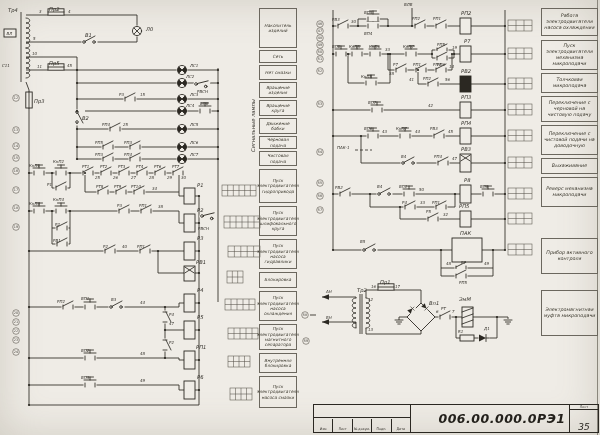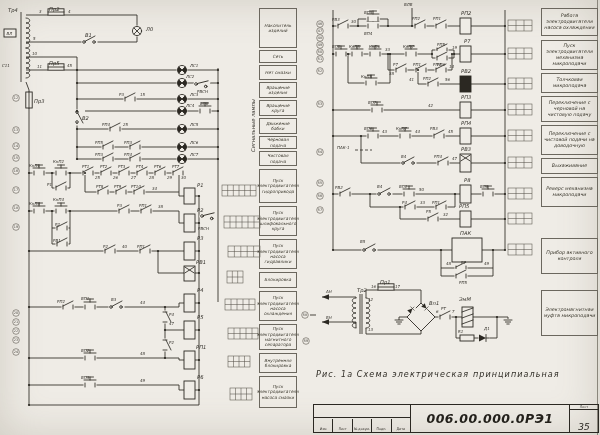--- a/index.html
+++ b/index.html
@@ -25,21 +25,21 @@
   .rbox{left:541px;width:57px;font-size:4.8px;}
   .caption{position:absolute;left:316px;top:370px;width:276px;
      font:italic 8px "DejaVu Sans",sans-serif;color:#2e2b24;letter-spacing:1.1px;white-space:nowrap;}
   .tb{position:absolute;left:313px;top:404px;width:284px;height:27px;border:1px solid #2b2822;}
   .tb .left{position:absolute;left:0;top:0;width:96px;height:100%;border-right:1px solid #2b2822;}
   .tb .left .mid{position:absolute;left:0;top:12px;width:100%;border-top:.7px solid #2b2822;}
   .tb .cells{position:absolute;left:0;bottom:0;width:100%;height:13px;display:flex;}
   .tb .cells span{flex:1;border-left:.7px solid #2b2822;font:3.3px "DejaVu Sans",sans-serif;
      color:#33302a;display:flex;align-items:flex-end;justify-content:center;padding-bottom:1px;}
   .tb .cells span:first-child{border-left:none;}
-  .tb .docnum{position:absolute;left:98px;top:0;width:156px;height:100%;display:flex;
+  .tb .docnum{position:absolute;left:110px;top:0;width:156px;height:100%;display:flex;
      align-items:center;justify-content:center;font:italic bold 12.5px "DejaVu Sans",sans-serif;
      color:#23201b;letter-spacing:.5px;}
   .tb .sheet{position:absolute;right:0;top:0;width:28px;height:100%;border-left:1px solid #2b2822;}
   .tb .sheet .w{position:absolute;top:0;left:0;width:100%;text-align:center;
      font:3.3px "DejaVu Sans",sans-serif;color:#33302a;border-bottom:.7px solid #2b2822;}
   .tb .sheet .n{position:absolute;bottom:0;left:0;width:100%;text-align:center;
      font:italic 9px "DejaVu Sans",sans-serif;color:#23201b;margin-top:9px;}
 </style>
 </head>
 <body>
@@ -594,21 +594,20 @@
 <div class="rbox" style="top:8px;height:28px">Работа электродвигателя насоса охлаждения</div>
 <div class="rbox" style="top:40px;height:30px">Пуск электродвигателя механизма микроподачи</div>
 <div class="rbox" style="top:73px;height:20px">Толчковая микроподача</div>
 <div class="rbox" style="top:96px;height:26px">Переключение с черновой на чистовую подачу</div>
 <div class="rbox" style="top:125px;height:30px">Переключение с чистовой подачи на доводочную</div>
 <div class="rbox" style="top:158px;height:16px">Выхаживание</div>
 <div class="rbox" style="top:177px;height:30px">Реверс механизма микроподачи</div>
 <div class="rbox" style="top:238px;height:36px">Прибор активного контроля</div>
 <div class="rbox" style="top:290px;height:46px">Электромагнитная муфта микроподачи</div>
 
-<div class="caption">Рис. 1а    Схема  электрическая  принципиальная</div>
 
 <div class="tb">
   <div class="left">
     <div class="mid"></div>
     <div class="cells">
       <span>Изм</span>
       <span>Лист</span>
       <span>№ докум.</span>
       <span>Подп.</span>
       <span>Дата</span>

